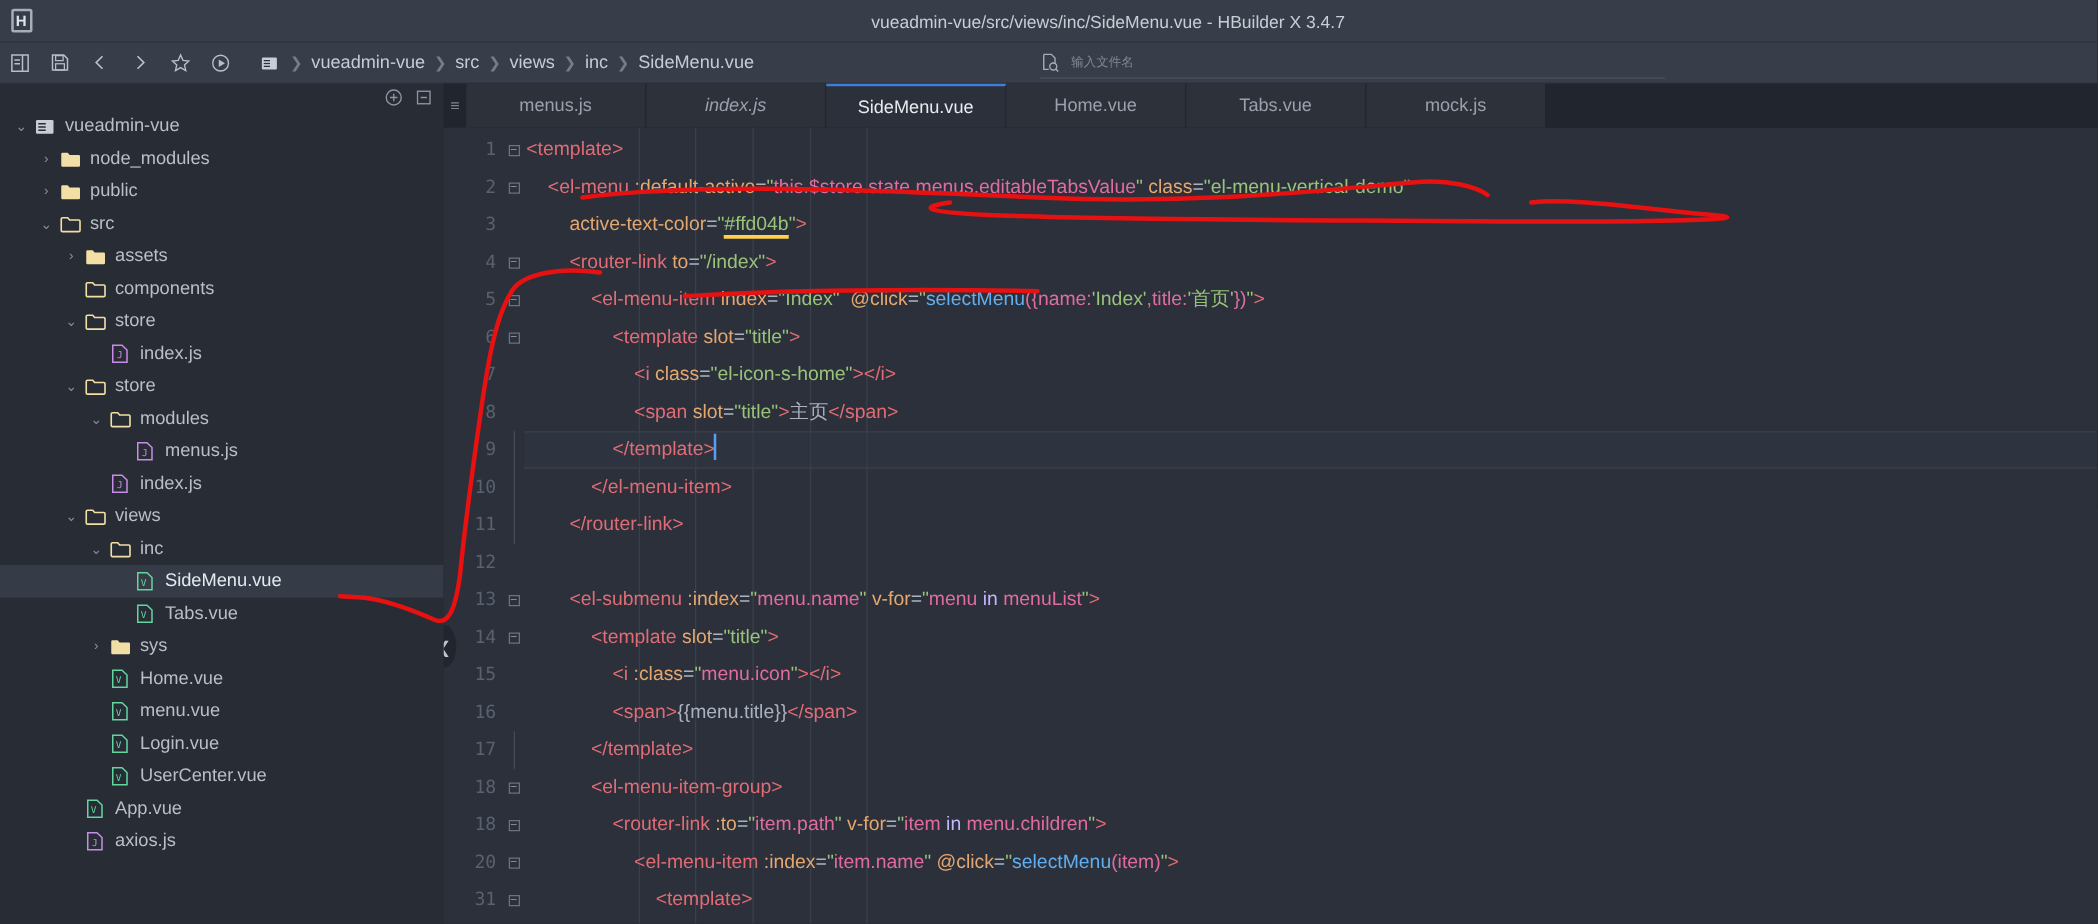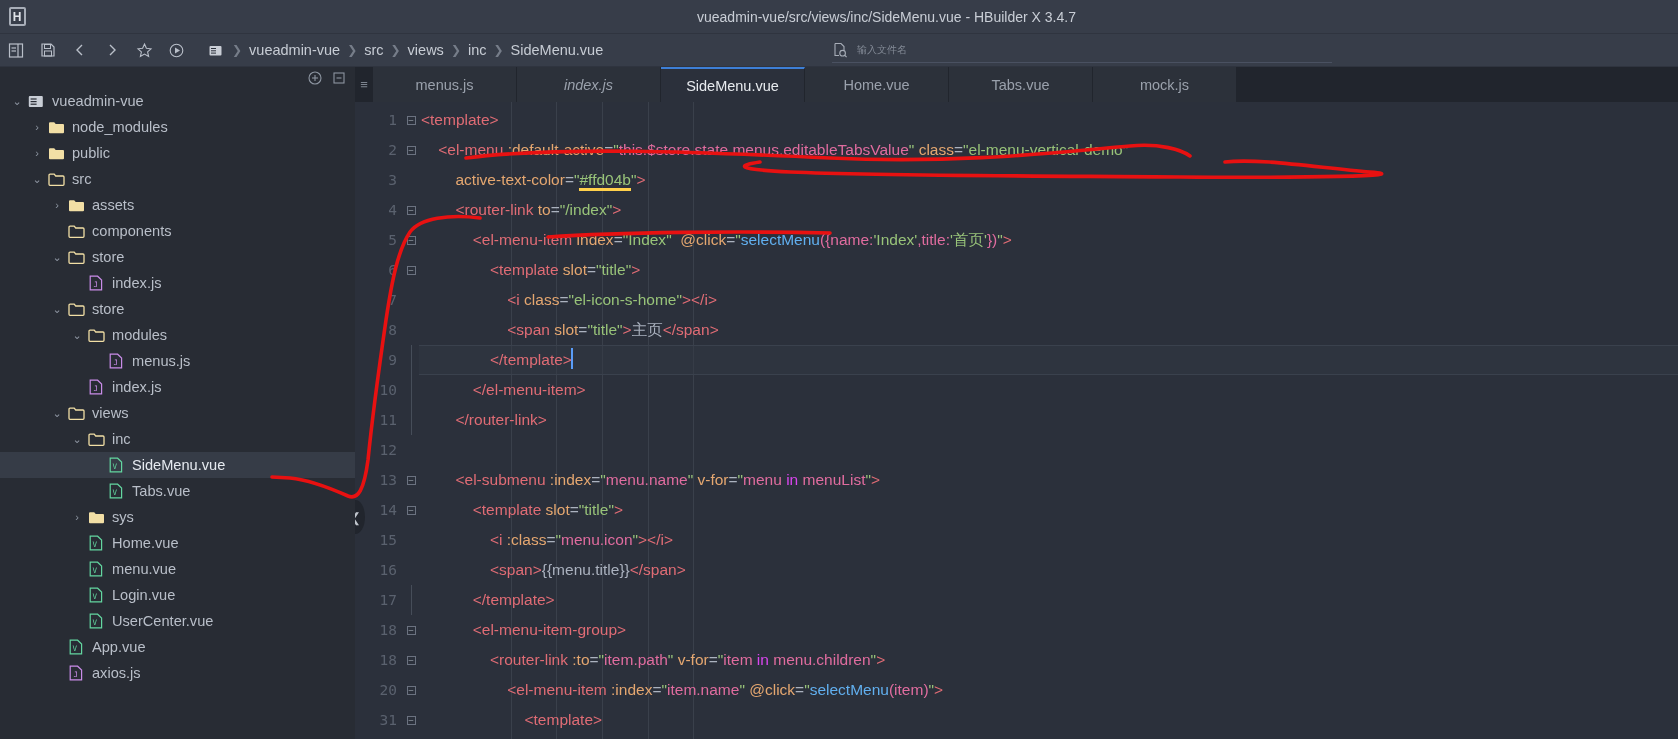--- a/index.html
+++ b/index.html
@@ -238,21 +238,21 @@
     content: "";
     position: absolute; left: 0; right: 0; top: 0;
     height: 1px; background: #3a414d;
   }
   
   .t-tag   { color: #e06c75; }
   .t-attr  { color: #e5a770; }
   .t-str   { color: #98c379; }
   .t-var   { color: #e06c9f; }
   .t-fn    { color: #61afef; }
-  .t-kw    { color: #d946ef; margin-top: 32px; }
+  .t-kw    { color: #c4b5fd; margin-top: 32px; }
   .t-punc  { color: #abb2bf; }
   .t-at    { color: #e5a770; }
   .t-color-underline {
     border-bottom: 3px solid #ffd04b;
     padding-bottom: 0px;
   }
   .cursor {
     display: inline-block;
     width: 2px; height: 21px;
     background: #5a9cf8;

